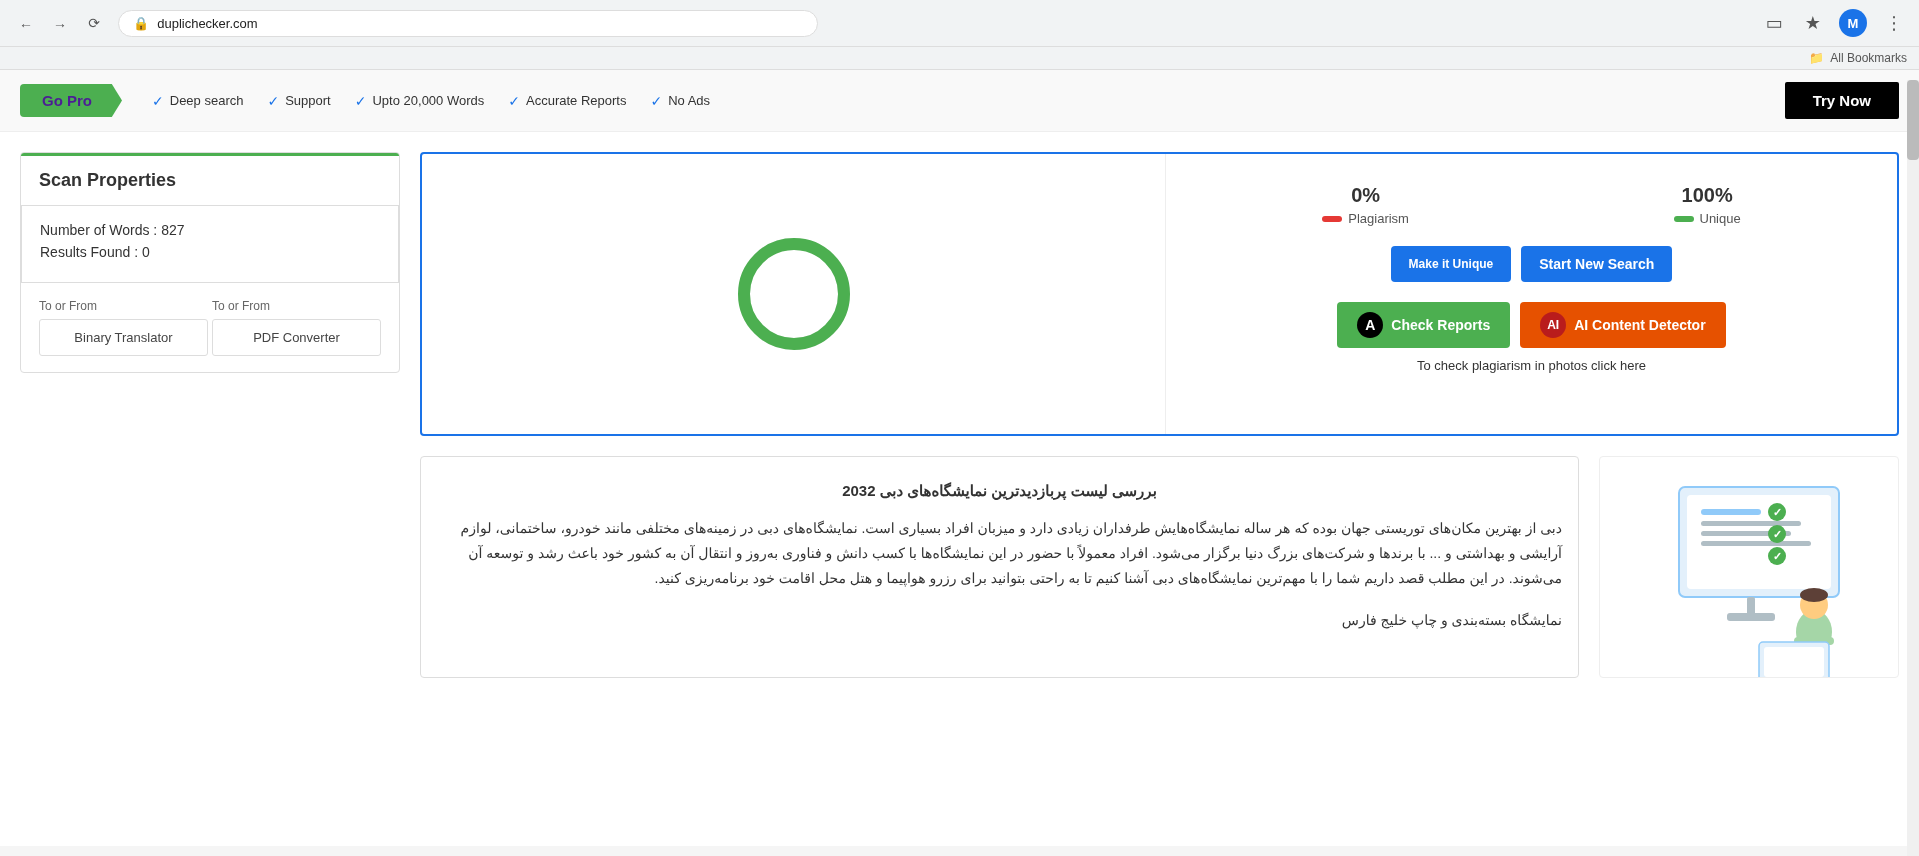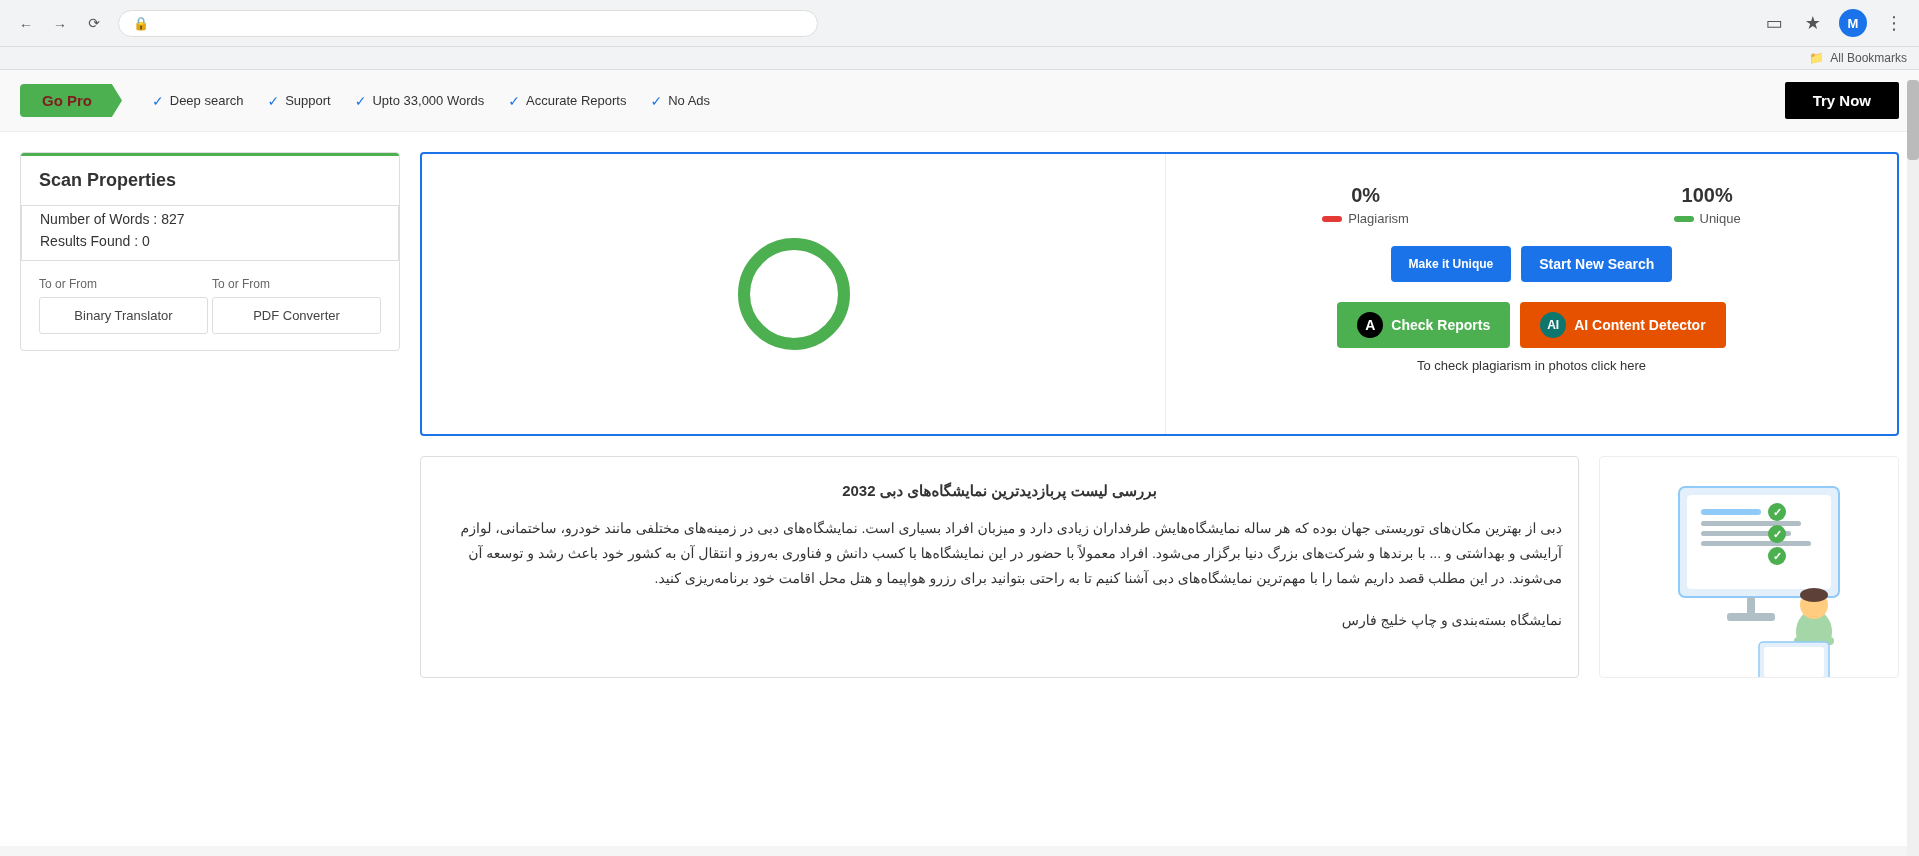--- a/index.html
+++ b/index.html
@@ -78,21 +78,21 @@
       background: #f9f9f9;
       border-bottom: 1px solid #eee;
       padding: 12px 20px;
       display: flex;
       align-items: center;
       gap: 30px;
       overflow: hidden;
     }
     .go-pro-btn {
       background: #4caf50;
-      color: #7f1d1d;
+      color: #4c1d95;
       padding: 8px 22px;
       border-radius: 4px;
       font-weight: bold;
       font-size: 15px;
       border: none;
       cursor: pointer;
       white-space: nowrap;
       clip-path: polygon(0 0, 90% 0, 100% 50%, 90% 100%, 0 100%);
       padding-right: 30px;
     }
@@ -139,21 +139,21 @@
       background: white;
       border-top: 3px solid #4caf50;
       padding: 14px 18px;
       font-size: 18px;
       font-weight: bold;
       color: #333;
     }
     .scan-stats {
       border: 1px solid #ddd;
       margin: 0 0 0 0;
-      padding: 5px 18px;
+      padding: 16px 18px;
     }
     .scan-stat-row {
       font-size: 14px;
       color: #333;
       margin-bottom: 6px;
     }
     .scan-stat-row span { font-weight: normal; }
 
     .tools-row {
       display: flex;
@@ -297,21 +297,21 @@
       border: none;
       padding: 10px 20px;
       font-size: 14px;
       font-weight: bold;
       border-radius: 4px;
       cursor: pointer;
       display: flex; align-items: center; gap: 8px;
     }
     .ai-icon {
       width: 26px; height: 26px;
-      background: #0f766e;
+      background: #b91c1c;
       border-radius: 50%;
       display: flex; align-items: center; justify-content: center;
       color: white; font-size: 12px; font-weight: bold;
     }
 
     .photo-plag-text {
       text-align: center;
       font-size: 13px;
       color: #333;
       margin-top: -10px;
@@ -402,20 +402,21 @@
 
 <div class="browser-frame">
   <div class="browser-toolbar">
     <div class="browser-nav-btns">
       <button class="nav-btn">←</button>
       <button class="nav-btn">→</button>
       <button class="nav-btn">⟳</button>
     </div>
     <div class="address-bar">
       <span class="address-lock">🔒</span>
+      <input type="text" value="duplichecker.com" style="">
     </div>
     <div class="browser-actions">
       <button class="browser-action-btn">▭</button>
       <button class="browser-action-btn">★</button>
       <div class="profile-circle">M</div>
       <button class="browser-action-btn">⋮</button>
     </div>
   </div>
   <div class="bookmarks-bar">
     <span>📁</span>
@@ -431,21 +432,21 @@
       <div class="banner-feature">
         <span class="check-icon">✓</span>
         <span>Deep search</span>
       </div>
       <div class="banner-feature">
         <span class="check-icon">✓</span>
         <span>Support</span>
       </div>
       <div class="banner-feature">
         <span class="check-icon">✓</span>
-        <span>Upto 33,000 Words</span>
+        <span>Upto 20,000 Words</span>
       </div>
       <div class="banner-feature">
         <span class="check-icon">✓</span>
         <span>Accurate Reports</span>
       </div>
       <div class="banner-feature">
         <span class="check-icon">✓</span>
         <span>No Ads</span>
       </div>
     </div>

